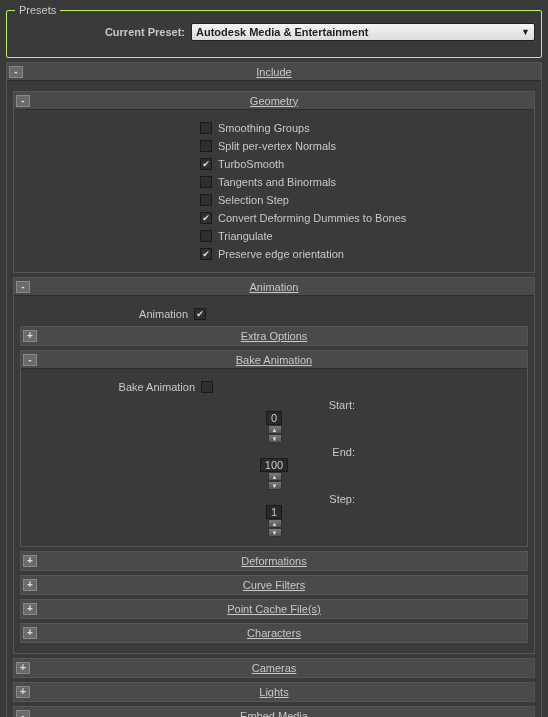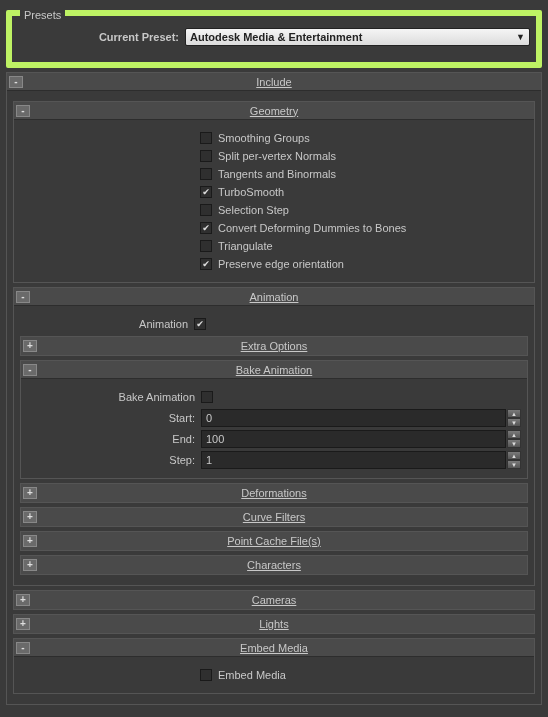--- a/index.html
+++ b/index.html
@@ -1,18 +1,18 @@
 <!DOCTYPE html>
 <html><head>
 <meta charset="utf-8">
 <style>
 * { box-sizing: border-box; margin: 0; padding: 0; font-family: Tahoma, Arial, sans-serif; font-size: 11px; color: #c8c8c8; }
 body { background: #3a3a3a; width: 548px; height: 717px; overflow: hidden; padding: 4px 6px; }
 
-.fieldset { border: 6px solid #bef264; border-radius: 2px; padding: 8px 6px 6px 9px; margin-top: 6px; position: relative; }
+.fieldset { border: 1px solid #bef264; border-radius: 2px; padding: 8px 6px 6px 20px; margin-top: 6px; position: relative; }
 .fieldset > .legend { position: absolute; top: -7px; left: 8px; background: #3a3a3a; padding: 0 4px; font-size: 11px; }
 
 .row { display: flex; align-items: center; margin: 4px 0 10px 0; font-weight: bold; }
 .row .label { width: 164px; text-align: right; padding-right: 6px; }
 
 .dropdown { flex: 1; display: flex; align-items: center; background: linear-gradient(#f5f5f5,#dcdcdc); border: 1px solid #222; border-radius: 2px; height: 18px; padding: 0 4px; color: #222; position: relative; }
 .dropdown .dd-text { flex: 1; color: #222; font-size: 11px; }
 .dropdown .dd-arrow { color: #222; font-size: 9px; }
 
 .rollout { border: 1px solid #555; margin: 4px 0; }
@@ -23,21 +23,21 @@
 .rollout-body { padding: 6px; }
 
 .checkbox-row { display: flex; margin: 6px 0; }
 .checkbox-row .cb-label-right { padding-left: 6px; }
 .checkbox-row.aligned { padding-left: 180px; }
 .checkbox-row .cb-left-label { width: 174px; text-align: right; padding-right: 6px; }
 
 .cb { width: 12px; height: 12px; background: #2f2f2f; border: 1px solid #1a1a1a; display: flex; align-items: center; justify-content: center; flex-shrink: 0; }
 .cb.checked::after { content: "✔"; font-size: 9px; color: #ddd; line-height: 9px; }
 
-.spinner-row { display: flex; align-items: center; margin: 3px 0; }
+.spinner-row { display: flex; align-items: center; margin: 3px 0; flex-direction: column; }
 .spinner-row .sp-label { width: 174px; text-align: right; padding-right: 6px; }
 .spinner-input { flex: 1; height: 18px; background: #2a2a2a; border: 1px solid #1a1a1a; padding: 0 4px; display: flex; align-items: center; color: #ddd; }
 .spinner-btns { width: 14px; display: flex; flex-direction: column; margin-left: 1px; }
 .spinner-btn { height: 9px; background: linear-gradient(#7a7a7a,#555); border: 1px solid #333; display: flex; align-items: center; justify-content: center; font-size: 6px; color: #ddd; line-height: 6px;}
 .spinner-btn + .spinner-btn { margin-top: 0; }
 
 .sub-checkbox { display:flex; align-items:center; justify-content:flex-start; padding-left:180px; margin-top:6px; }
 </style>
 </head>
 <body>
@@ -68,26 +68,26 @@
       <div class="rollout-body" id="geometry-body">
           <div class="checkbox-row aligned">
             <div class="cb"></div>
             <span class="cb-label-right">Smoothing Groups</span>
           </div>
           <div class="checkbox-row aligned">
             <div class="cb"></div>
             <span class="cb-label-right">Split per-vertex Normals</span>
           </div>
           <div class="checkbox-row aligned">
-            <div class="cb"></div>
-            <span class="cb-label-right">Tangents and Binormals</span>
-          </div>
-          <div class="checkbox-row aligned">
             <div class="cb checked"></div>
             <span class="cb-label-right">TurboSmooth</span>
+          </div>
+          <div class="checkbox-row aligned">
+            <div class="cb"></div>
+            <span class="cb-label-right">Tangents and Binormals</span>
           </div>
           <div class="checkbox-row aligned">
             <div class="cb"></div>
             <span class="cb-label-right">Selection Step</span>
           </div>
           <div class="checkbox-row aligned">
             <div class="cb checked"></div>
             <span class="cb-label-right">Convert Deforming Dummies to Bones</span>
           </div>
           <div class="checkbox-row aligned">

